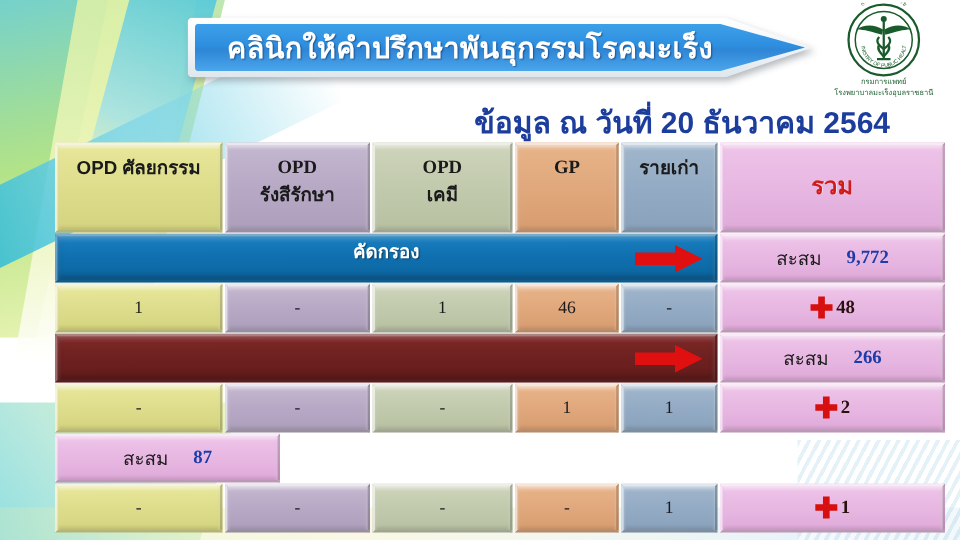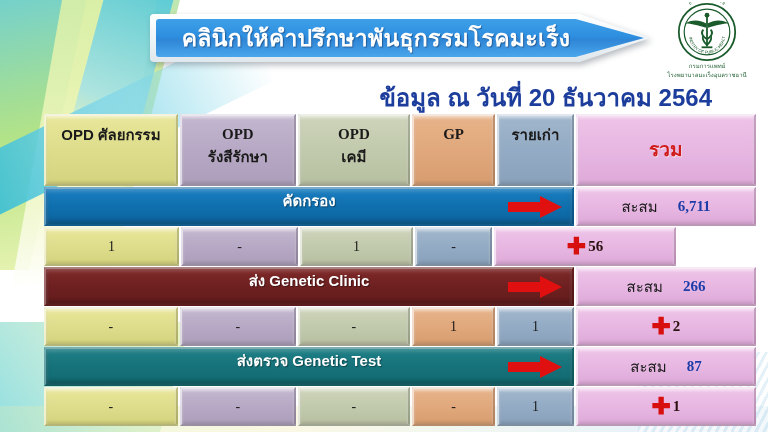--- a/index.html
+++ b/index.html
@@ -323,40 +323,40 @@
 
   <div class="row">
     <div class="banner b-screen thai">
       <span>คัดกรอง</span>
       <svg class="arrow-icon" viewBox="0 0 54 22">
         <path d="M0 6 H32 V0 L54 11 L32 22 V16 H0 Z" fill="#e01010"></path>
       </svg>
     </div>
     <div class="sum-cell">
       <span class="sum-label thai">สะสม</span>
-      <span class="sum-value">6,711</span>
+      <span class="sum-value">9,772</span>
     </div>
   </div>
 
   <div class="row">
     <div class="cell c-surg w-surg">1</div>
     <div class="cell c-radio w-radio">-</div>
     <div class="cell c-chemo w-chemo">1</div>
+    <div class="cell c-gp w-gp">46</div>
     <div class="cell c-old w-old">-</div>
     <div class="cell c-total w-total">
       <span class="plus-value">
         <span class="plus-glyph">✚</span>
-        <span class="plus-num">56</span>
+        <span class="plus-num">48</span>
       </span>
     </div>
   </div>
 
   <div class="row">
     <div class="banner b-clinic thai">
-      <span>ส่ง Genetic Clinic</span>
       <svg class="arrow-icon" viewBox="0 0 54 22">
         <path d="M0 6 H32 V0 L54 11 L32 22 V16 H0 Z" fill="#e01010"></path>
       </svg>
     </div>
     <div class="sum-cell">
       <span class="sum-label thai">สะสม</span>
       <span class="sum-value">266</span>
     </div>
   </div>
 
@@ -368,26 +368,20 @@
     <div class="cell c-old w-old">1</div>
     <div class="cell c-total w-total">
       <span class="plus-value">
         <span class="plus-glyph">✚</span>
         <span class="plus-num">2</span>
       </span>
     </div>
   </div>
 
   <div class="row">
-    <div class="banner b-test thai">
-      <span>ส่งตรวจ Genetic Test</span>
-      <svg class="arrow-icon" viewBox="0 0 54 22">
-        <path d="M0 6 H32 V0 L54 11 L32 22 V16 H0 Z" fill="#e01010"></path>
-      </svg>
-    </div>
     <div class="sum-cell">
       <span class="sum-label thai">สะสม</span>
       <span class="sum-value">87</span>
     </div>
   </div>
 
   <div class="row">
     <div class="cell c-surg w-surg">-</div>
     <div class="cell c-radio w-radio">-</div>
     <div class="cell c-chemo w-chemo">-</div>

